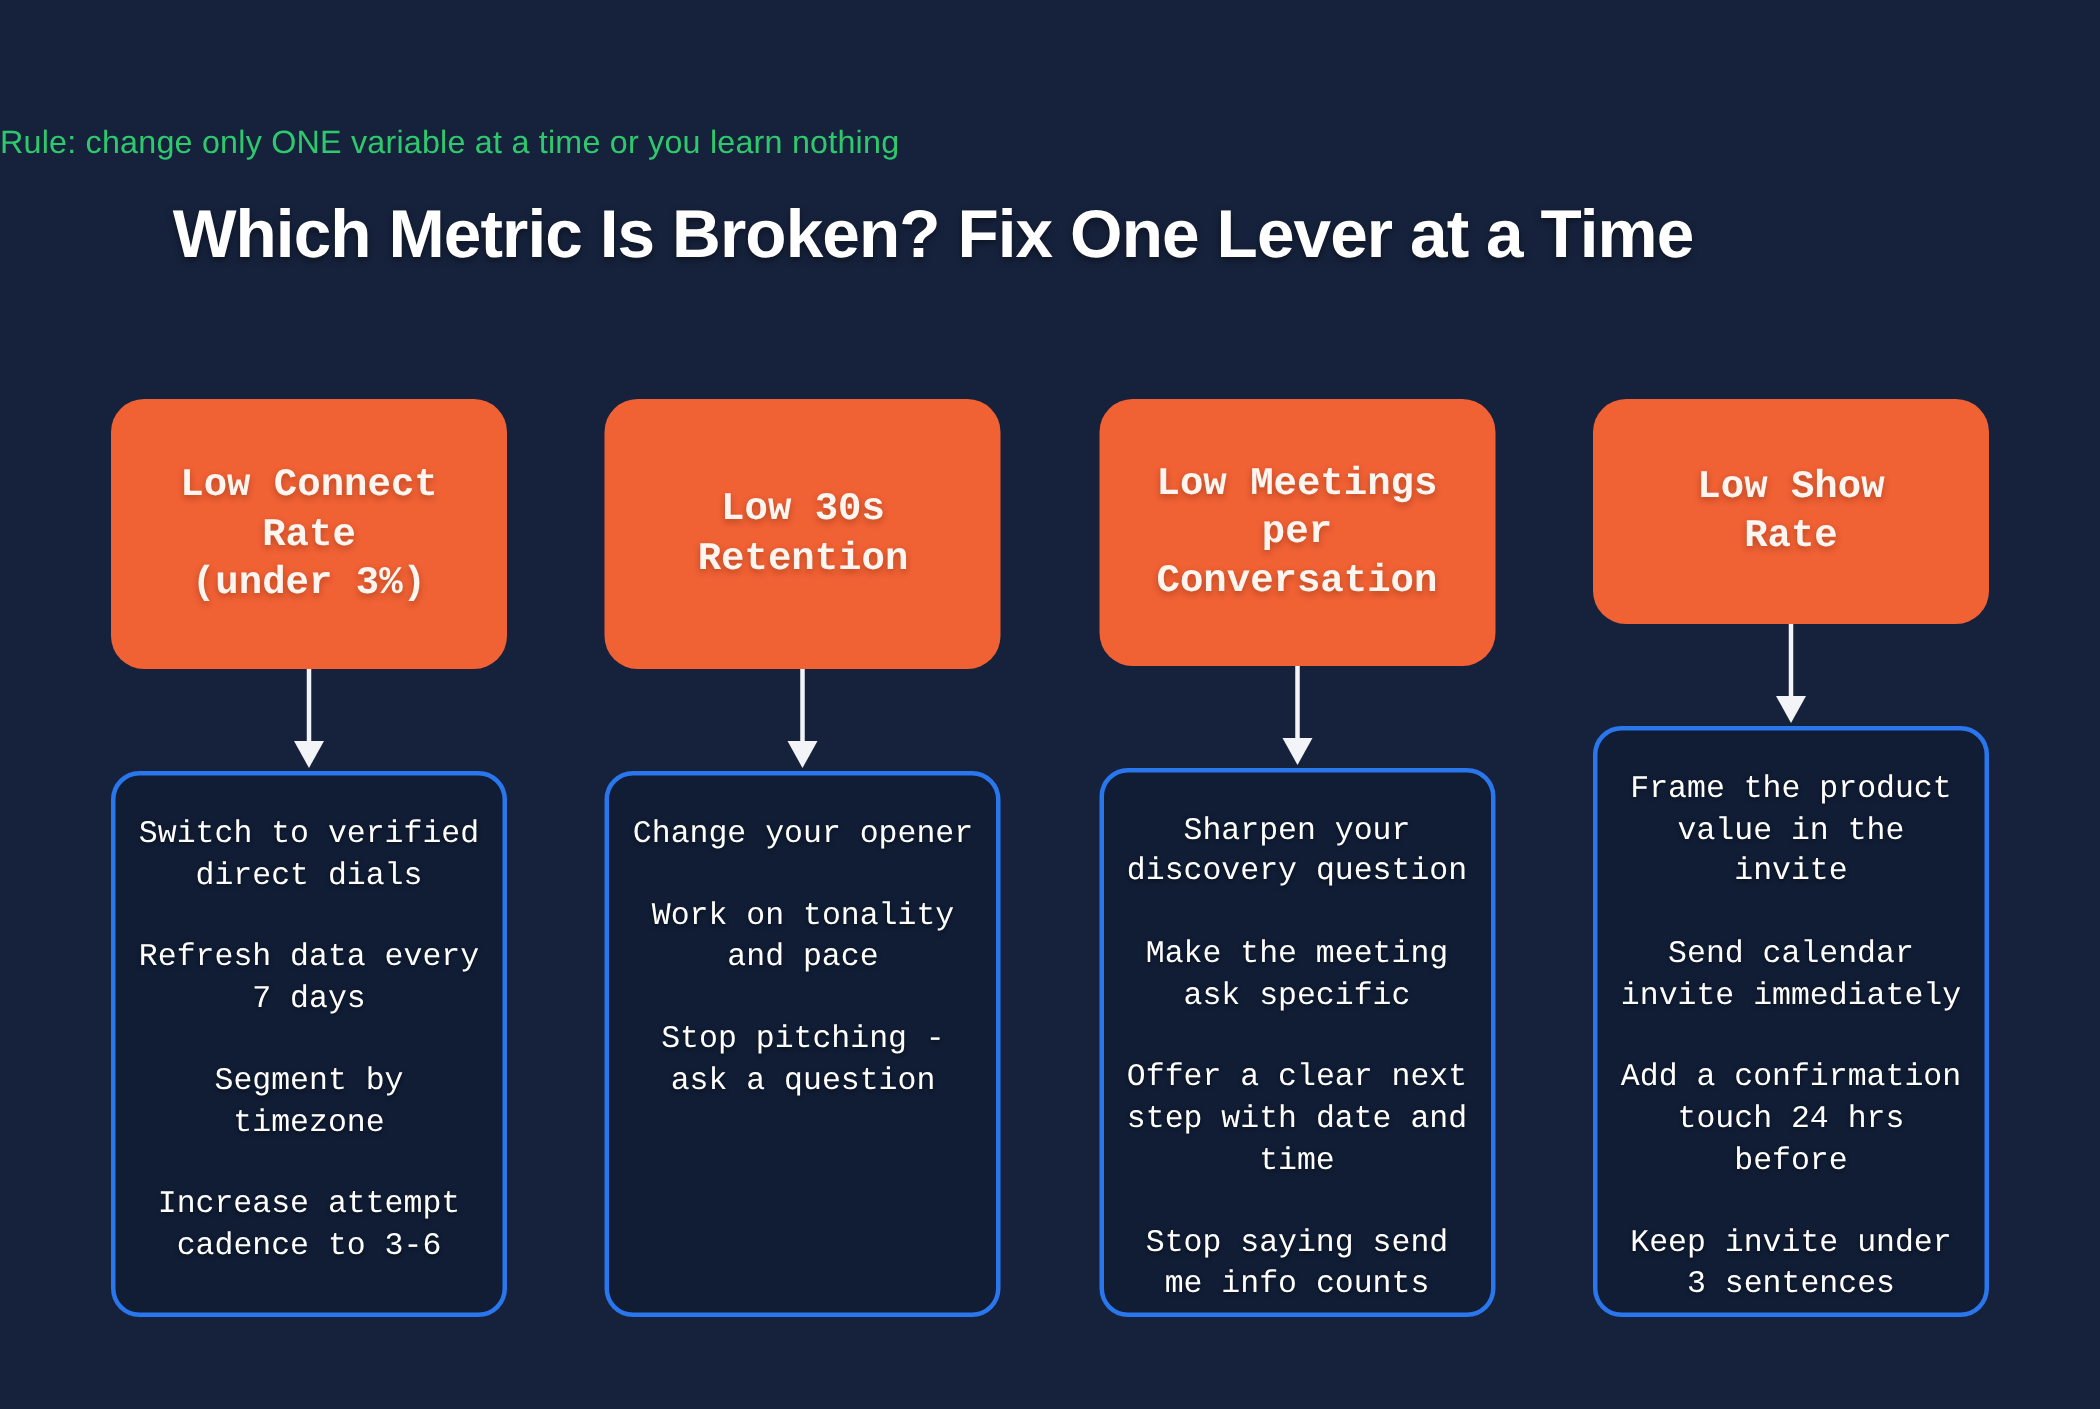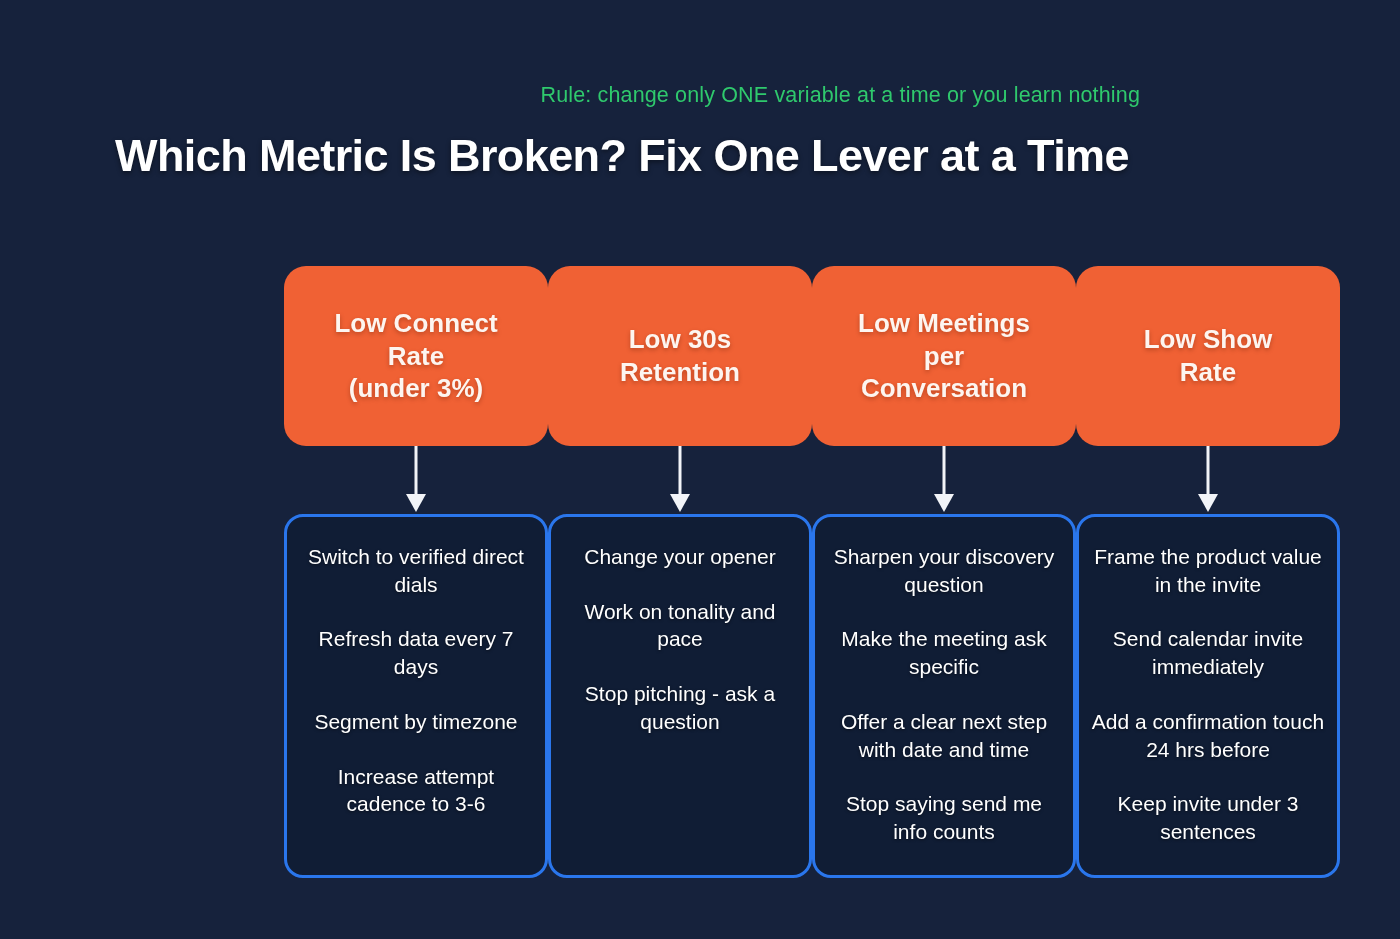--- a/index.html
+++ b/index.html
@@ -22,21 +22,21 @@
     height: 939px;
     box-sizing: border-box;
   }
 
   
   .rule-line {
     position: absolute;
     top: 83px;
     left: 0;
     width: 1140px;
-    text-align: right;
+    text-align: left;
     color: #2fc96d;
     font-size: 21.5px;
     font-weight: 400;
     letter-spacing: 0.15px;
     white-space: nowrap;
   }
 
   .main-title {
     position: absolute;
     top: 130px;
@@ -48,25 +48,26 @@
     font-weight: 700;
     letter-spacing: -0.6px;
     white-space: nowrap;
     text-shadow: 0 2px 5px rgba(0,0,0,0.45);
   }
 
   
   .columns {
     position: absolute;
     top: 266px;
-    left: 88px;
+    left: 74px;
     width: 1252px;
     height: 612px;
     display: flex;
-    justify-content: flex-end;
+    justify-content: space-between;
+    font-family: Liberation Mono, monospace;
   }
 
   .column {
     width: 264px;
     position: relative;
     display: flex;
     flex-direction: column;
   }
 
   

